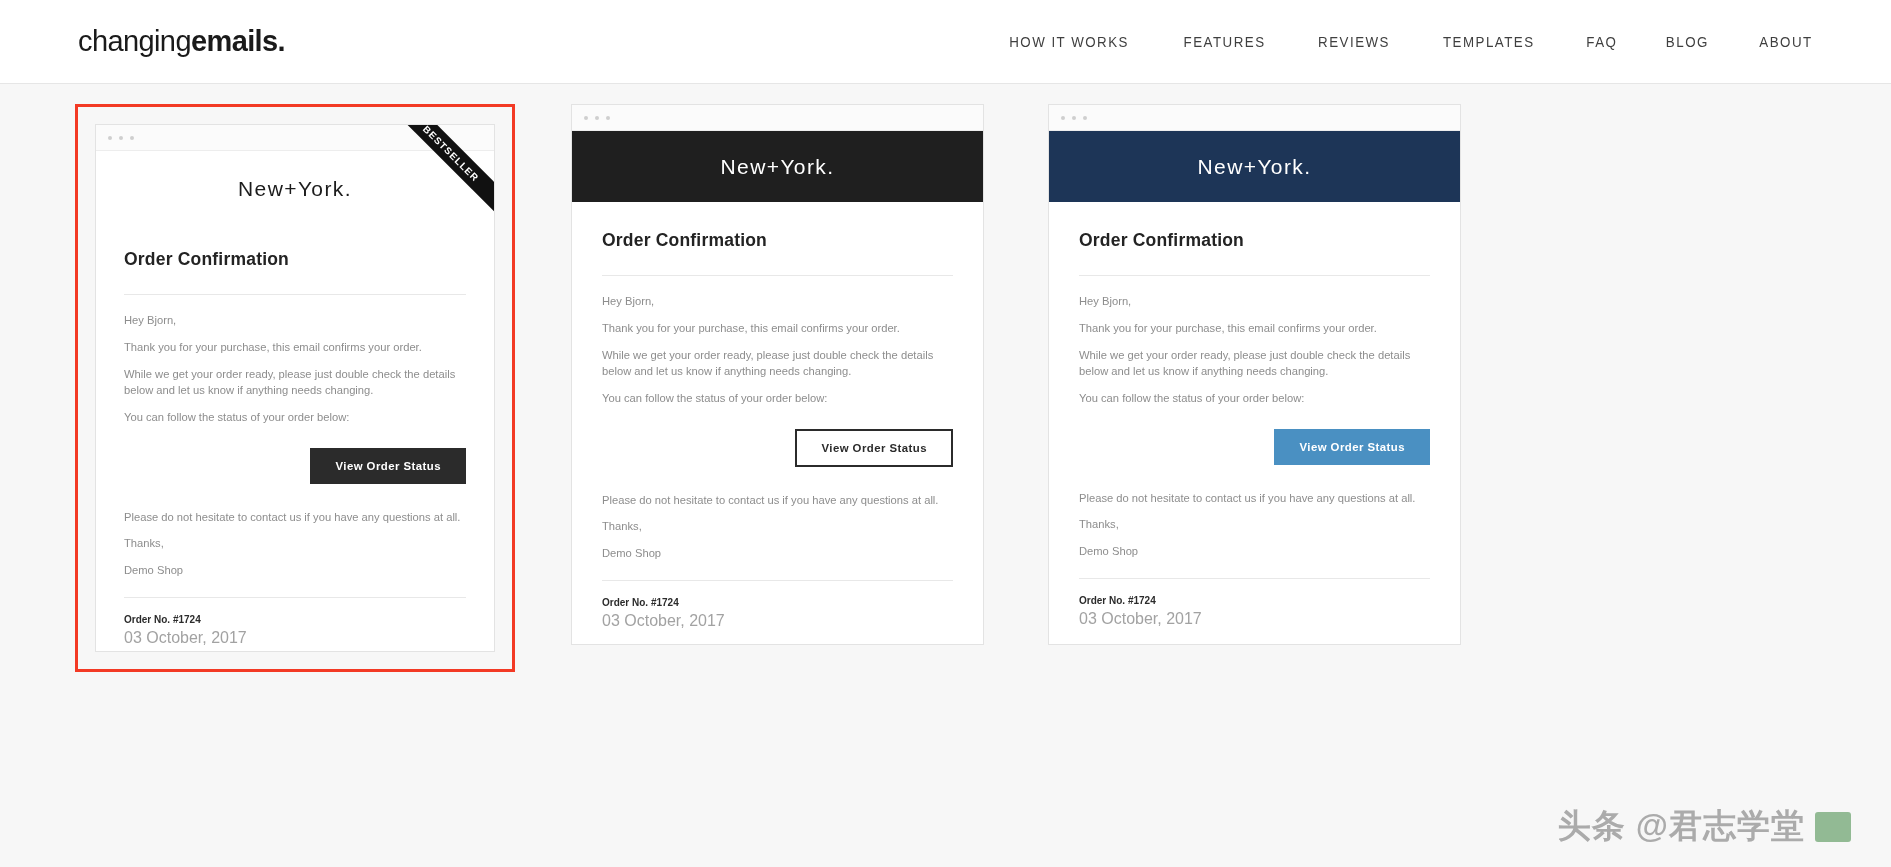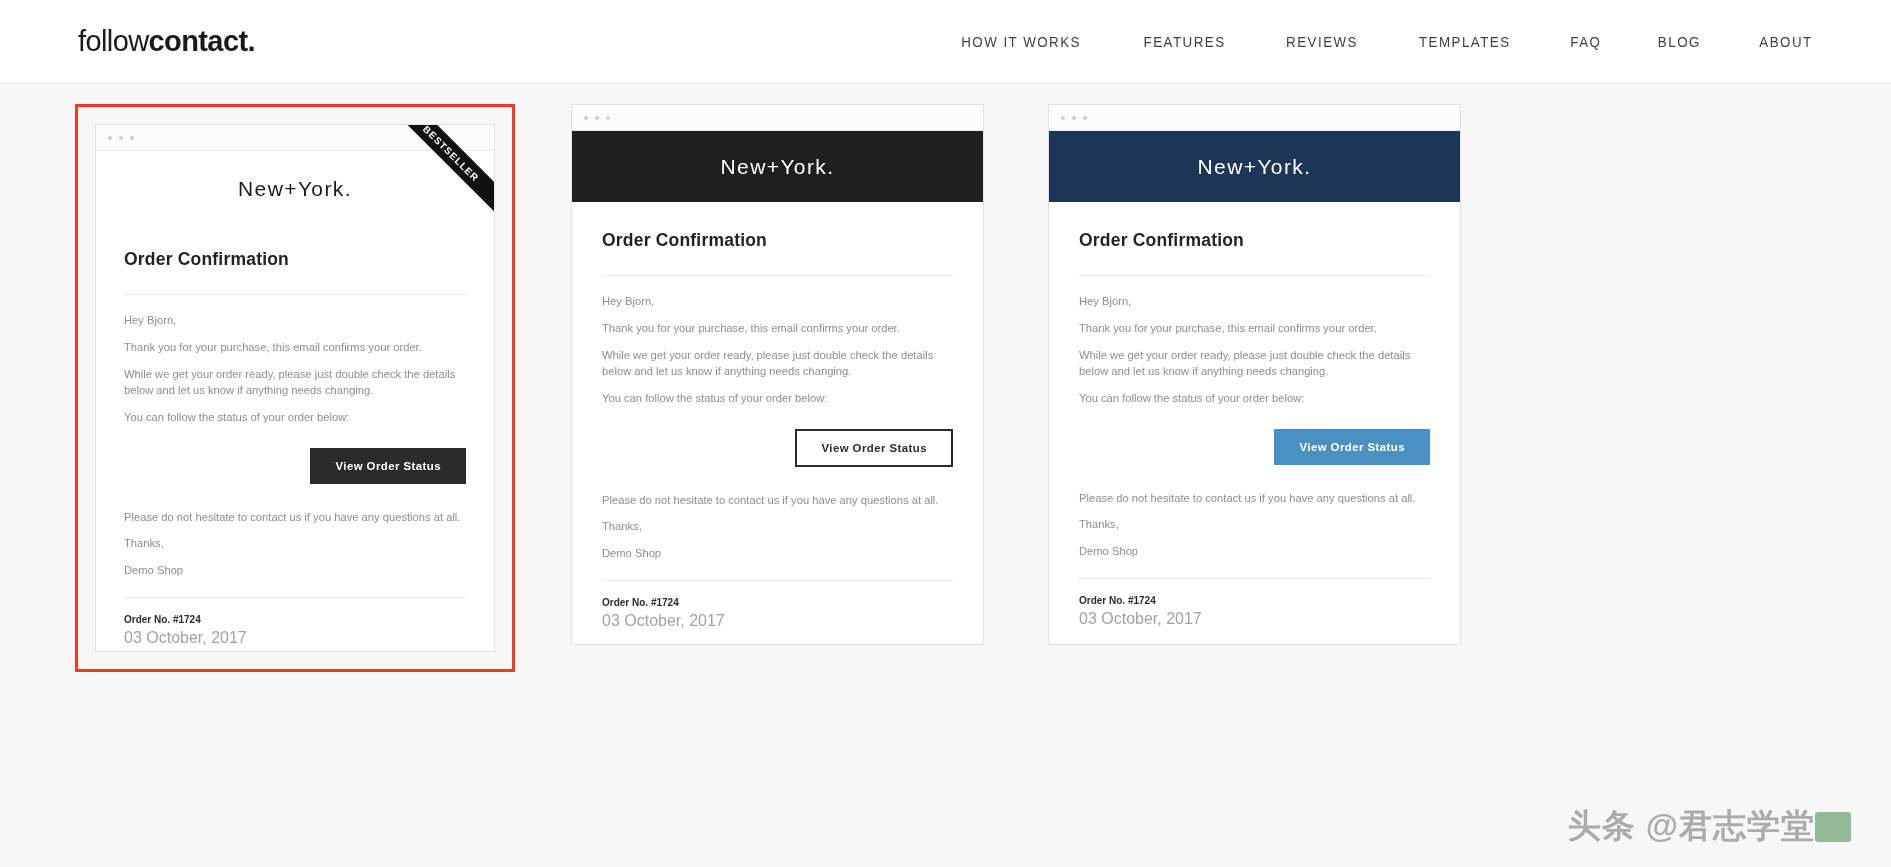--- a/index.html
+++ b/index.html
@@ -24,21 +24,21 @@
   }
   .logo {
     font-size: 29px;
     letter-spacing: -0.6px;
     color: #1a1a1a;
     white-space: nowrap;
   }
   .logo .logo-light { font-weight: 400; }
   .logo .logo-bold  { font-weight: 700; }
 
-  .nav { display: flex; align-items: center; gap: 12px; }
+  .nav { display: flex; align-items: center; gap: 4px; }
   .nav-item {
     font-size: 14.5px;
     letter-spacing: 1.6px;
     color: #3f3f3f;
     text-transform: uppercase;
     font-weight: 400;
     padding: 0 21px;
     white-space: nowrap;
     cursor: pointer;
     font-stretch: condensed;
@@ -202,20 +202,21 @@
     transform: rotate(45deg);
   }
 
   
   .watermark {
     position: absolute;
     right: 40px;
     bottom: 18px;
     display: flex;
     align-items: center;
+    gap: 10px;
     user-select: none;
   }
   .wm-text {
     font-size: 33px;
     font-weight: 700;
     color: #6e6e6e;
     opacity: 0.55;
     letter-spacing: 1px;
     white-space: nowrap;
   }
@@ -224,21 +225,21 @@
     background: #2e7d32;
     opacity: 0.5;
     border-radius: 3px;
   }
 </style>
 </head>
 <body>
 
 <div class="site-header">
   <div class="logo">
-    <span class="logo-light">follow</span><span class="logo-bold">contact.</span>
+    <span class="logo-light">changing</span><span class="logo-bold">emails.</span>
   </div>
   <nav class="nav">
     <span class="nav-item">HOW IT WORKS</span>
     <span class="nav-item">FEATURES</span>
     <span class="nav-item">REVIEWS</span>
     <span class="nav-item">TEMPLATES</span>
     <span class="nav-item">FAQ</span>
     <span class="nav-item">BLOG</span>
     <span class="nav-item">ABOUT</span>
   </nav>

